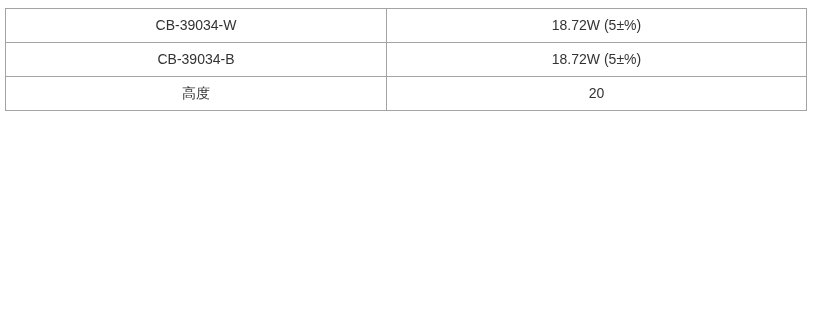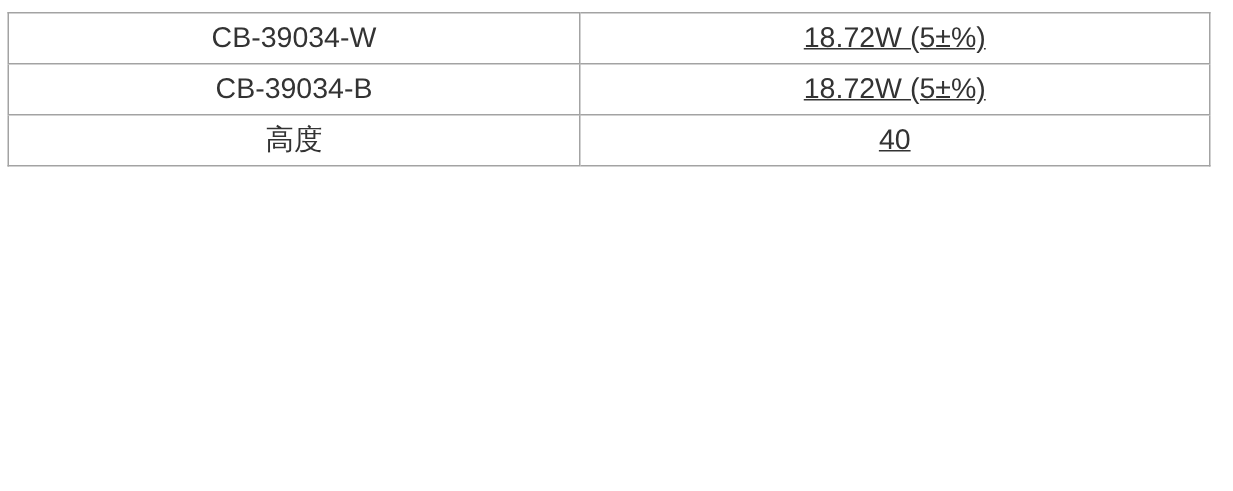--- a/index.html
+++ b/index.html
@@ -29,34 +29,33 @@
   table.spec-table col.col-param { width: 381px; }
   table.spec-table col.col-value { width: 420px; }
   table.spec-table td {
     height: 33px;
     line-height: 33px;
     padding: 0 4px;
     text-align: center;
     vertical-align: middle;
     border-top: 1px solid #a3a3a3;
     border-bottom: 1px solid #a3a3a3;
-    font-size: 19px;
+    font-size: 14px;
     color: #333333;
     background: #ffffff;
     white-space: nowrap;
     overflow: hidden;
   }
   table.spec-table tr:first-child td { border-top: none; }
   table.spec-table tr:last-child td { border-bottom: none; }
   table.spec-table td.cell-param {
     border-right: 1px solid #a3a3a3;
   }
   table.spec-table td.cell-value {
     border-left: none;
-    text-decoration: underline;
   }
   .cn {
     font-family: "DejaVu Sans", "Liberation Sans", sans-serif;
   }
 </style>
 </head>
 <body>
 
 <div class="spec-table-wrap">
   <table class="spec-table">
@@ -76,19 +75,19 @@
         <td class="cell-value">18.72W (5±%)</td>
       </tr>
 
 
 
 
 
 
       <tr>
         <td class="cell-param cn">高度</td>
-        <td class="cell-value">40</td>
+        <td class="cell-value">20</td>
       </tr>
 
 
     </tbody>
   </table>
 </div>
 
 </body></html>

